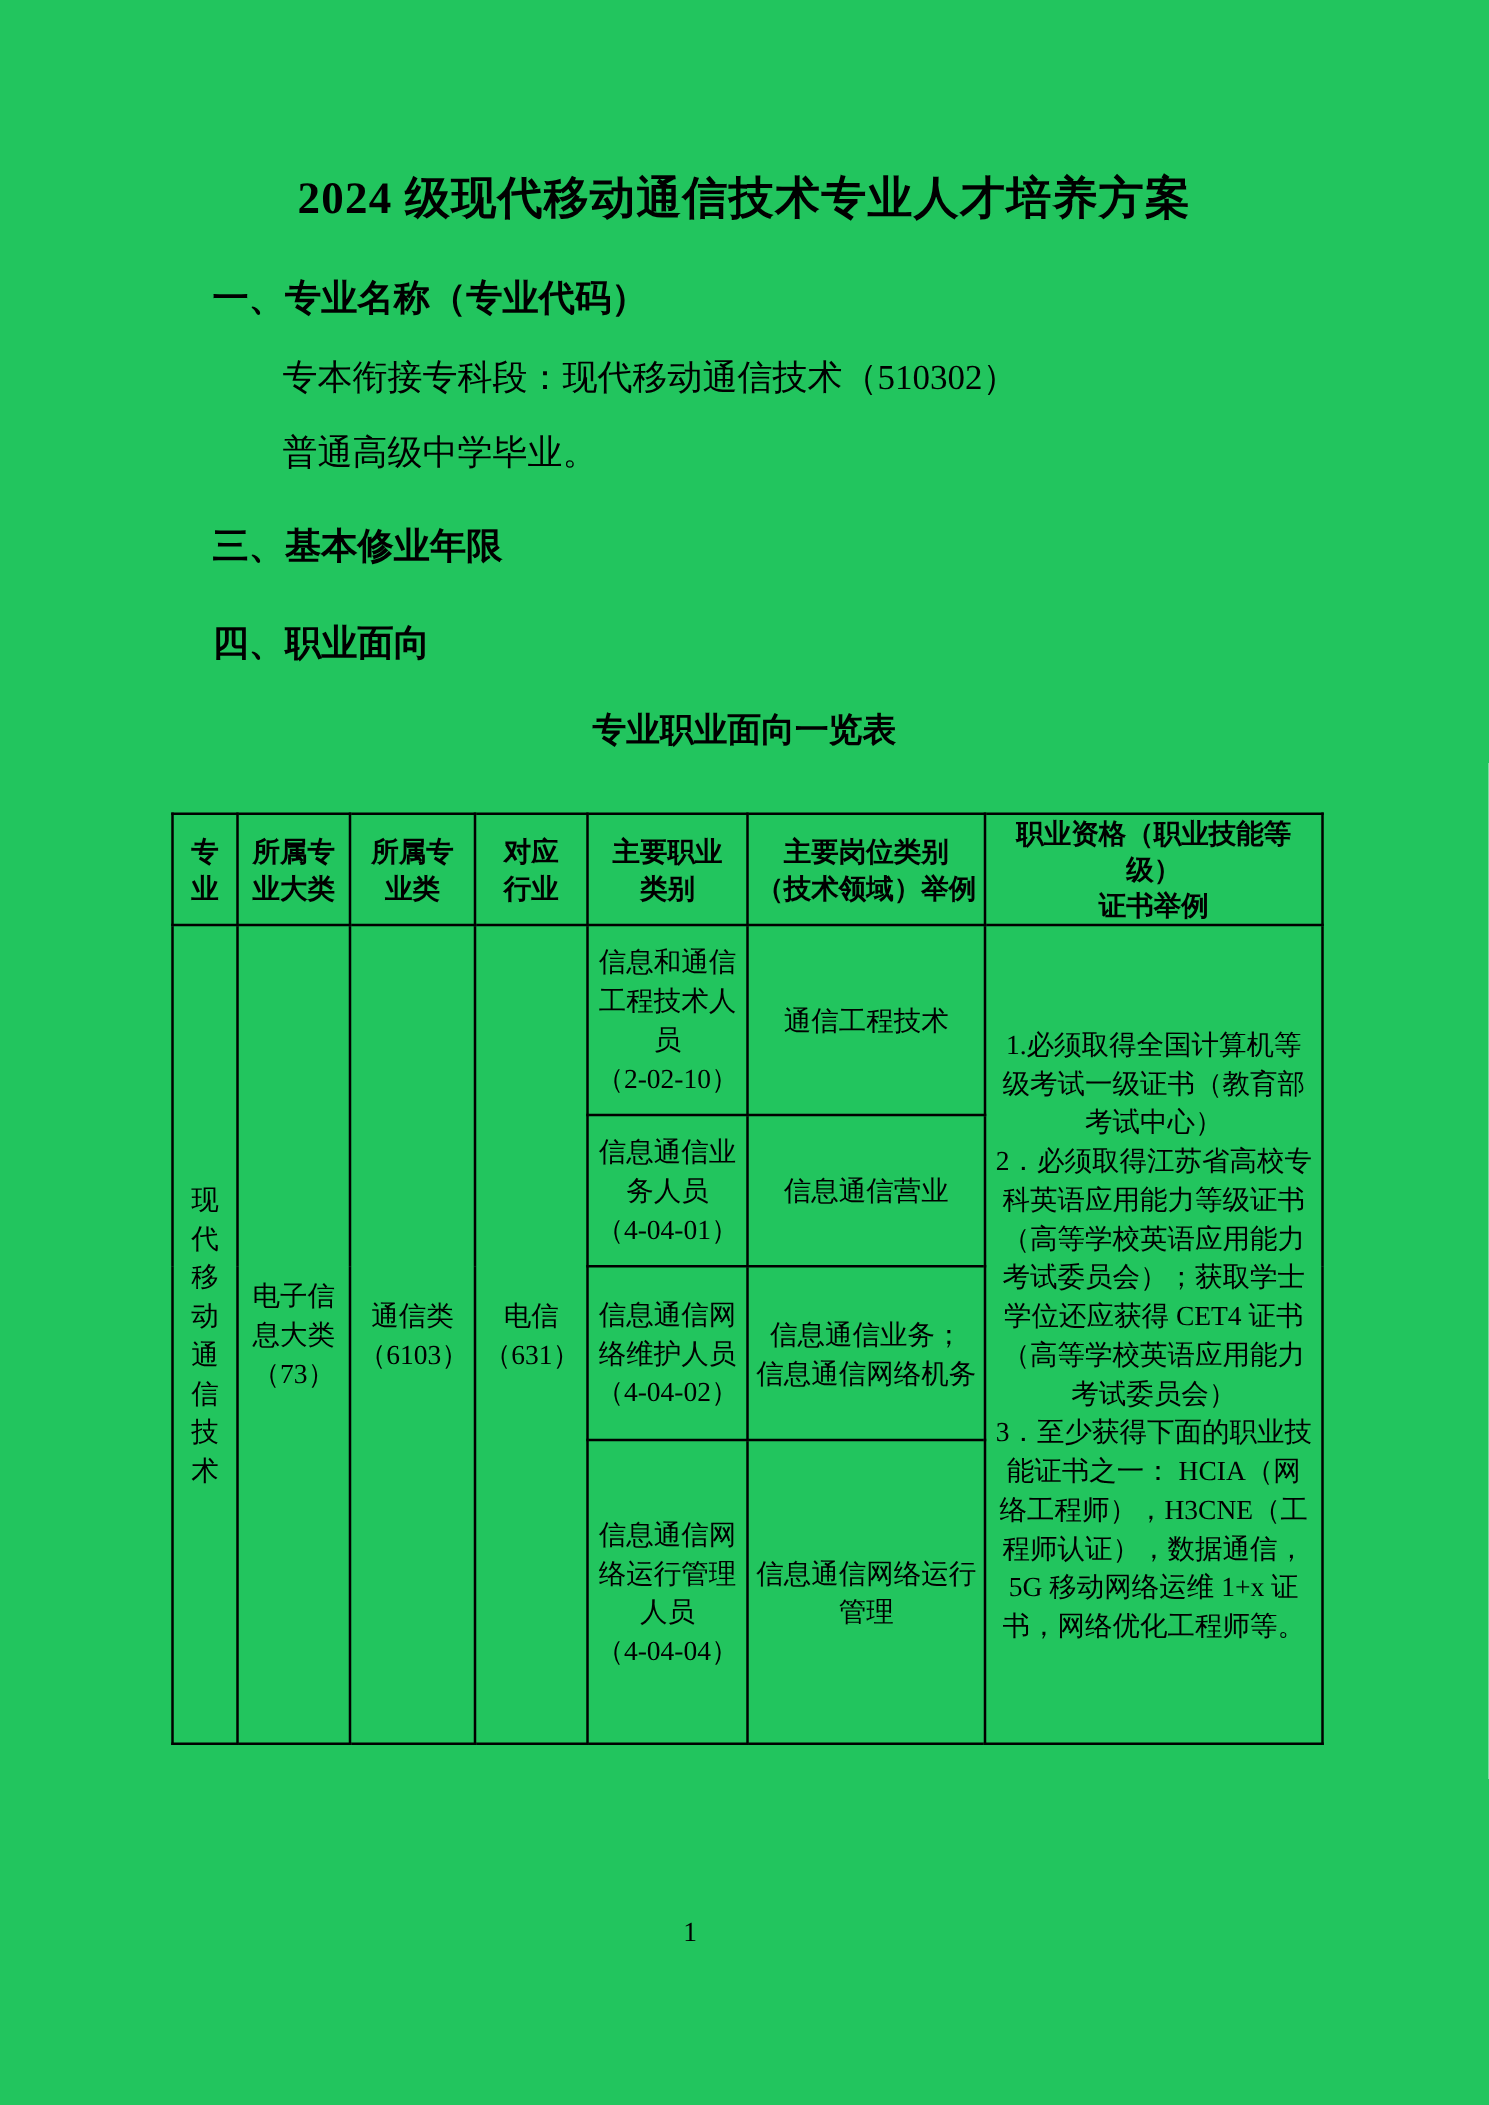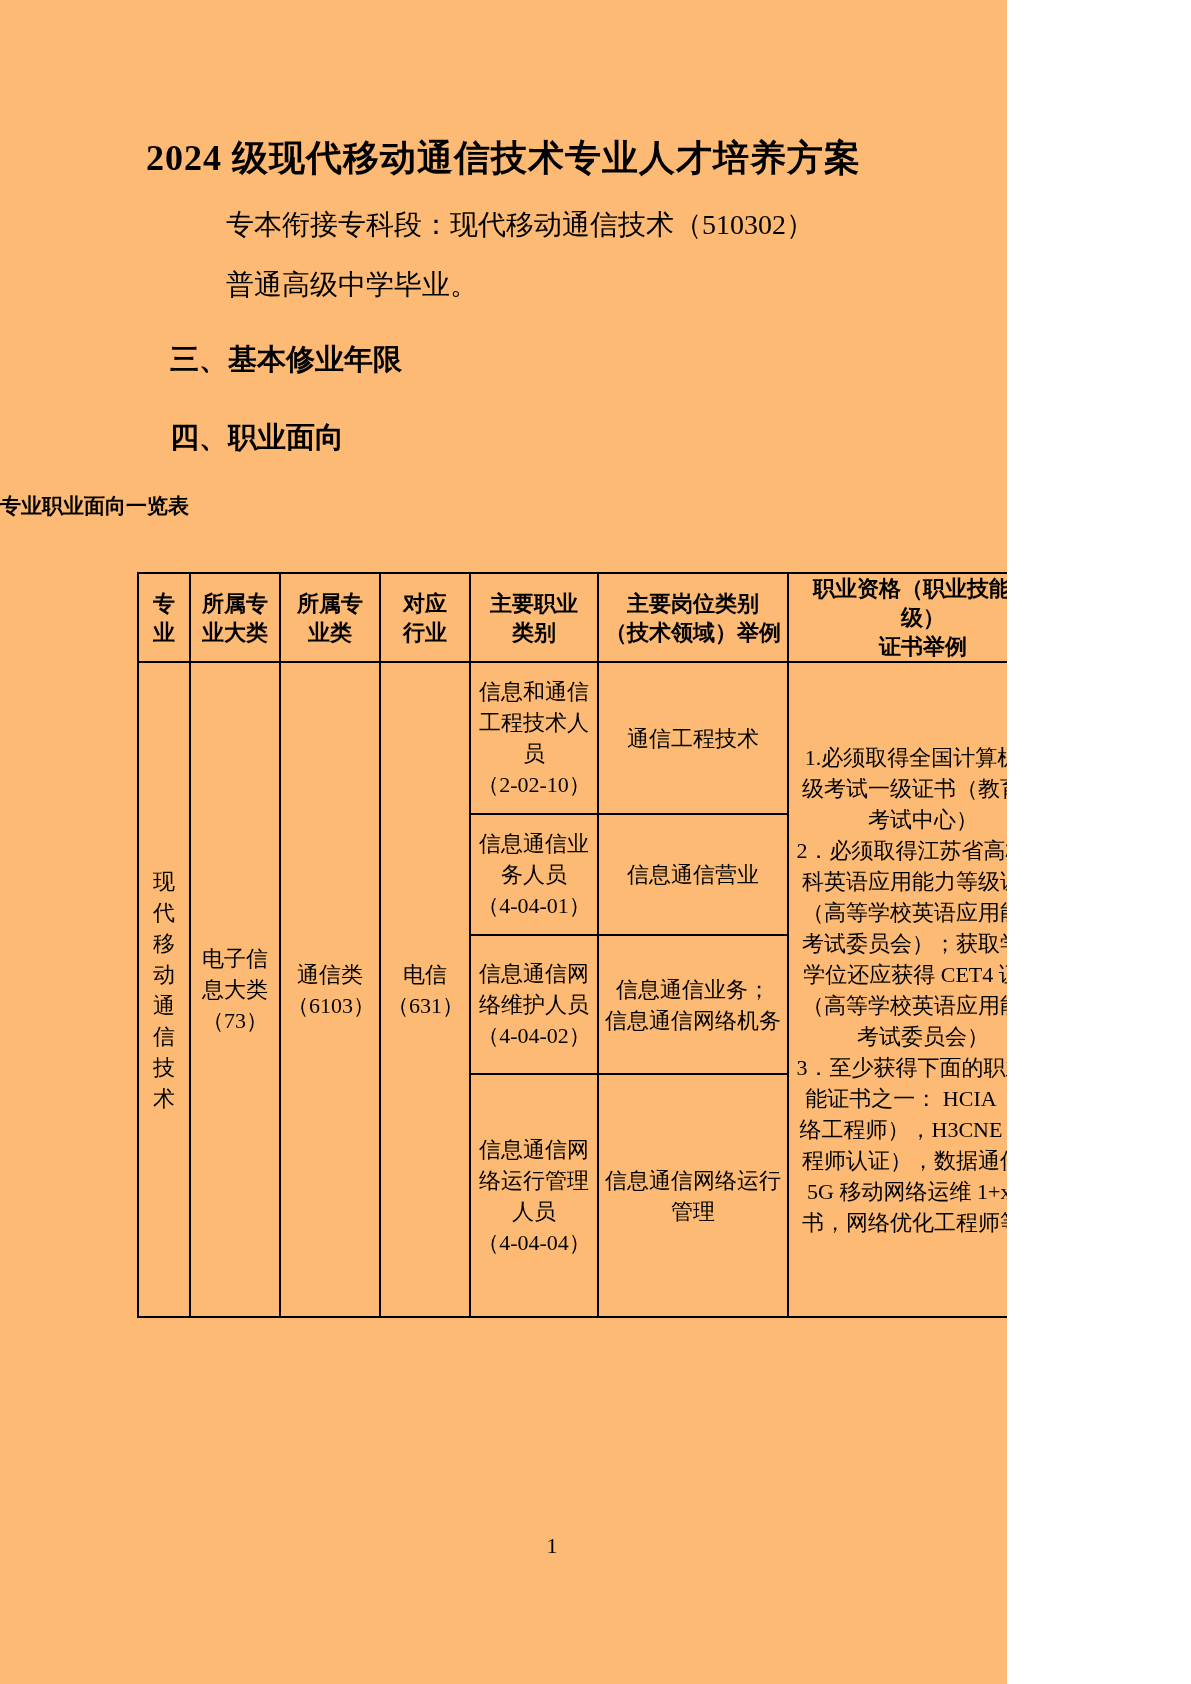--- a/index.html
+++ b/index.html
@@ -1,19 +1,19 @@
 <!DOCTYPE html>
 <html><head>
 <meta charset="utf-8">
 <style>
   html,body { margin:0; padding:0; background:#ffffff; }
   .page {
     position:relative;
-    width:1007px; height:1684px;
-    background:#fdba74;
+    width:1191px; height:1684px;
+    background:#22c55e;
     color:#000;
     font-family:"Liberation Serif","DejaVu Serif",serif;
     overflow:hidden;
   }
   .doc-title {
     margin:136px 0 0 0;
     font-size:36px; line-height:44px;
     font-weight:bold;
     text-align:center;
     letter-spacing:1px;
@@ -24,22 +24,23 @@
     font-size:29px; line-height:38px;
     font-weight:bold;
   }
   .sec-body {
     margin:30px 0 0 0;
     font-size:28px; line-height:30px;
     text-indent:2em;
   }
   .table-caption {
     margin:36px 0 0 0;
-    font-size:21px; line-height:28px;
+    font-size:27px; line-height:28px;
     font-weight:bold;
+    text-align:center;
     width:1191px; margin-left:-170px; 
   }
   table.face-table {
     border-collapse:collapse;
     table-layout:fixed;
     width:920px;
     margin:52px 0 0 -33px; 
     border:2px solid #000;
   }
   table.face-table td, table.face-table th {
@@ -70,20 +71,21 @@
 </style>
 </head>
 <body>
 
 <div class="page">
 
   <div class="doc-title">2024 级现代移动通信技术专业人才培养方案</div>
 
   <div class="content">
 
+    <div class="sec-heading">一、专业名称（专业代码）</div>
     <div class="sec-body">专本衔接专科段：现代移动通信技术（510302）</div>
 
     <div class="sec-body">普通高级中学毕业。</div>
 
     <div class="sec-heading">三、基本修业年限</div>
 
     <div class="sec-heading">四、职业面向</div>
 
     <div class="table-caption">专业职业面向一览表</div>
 

